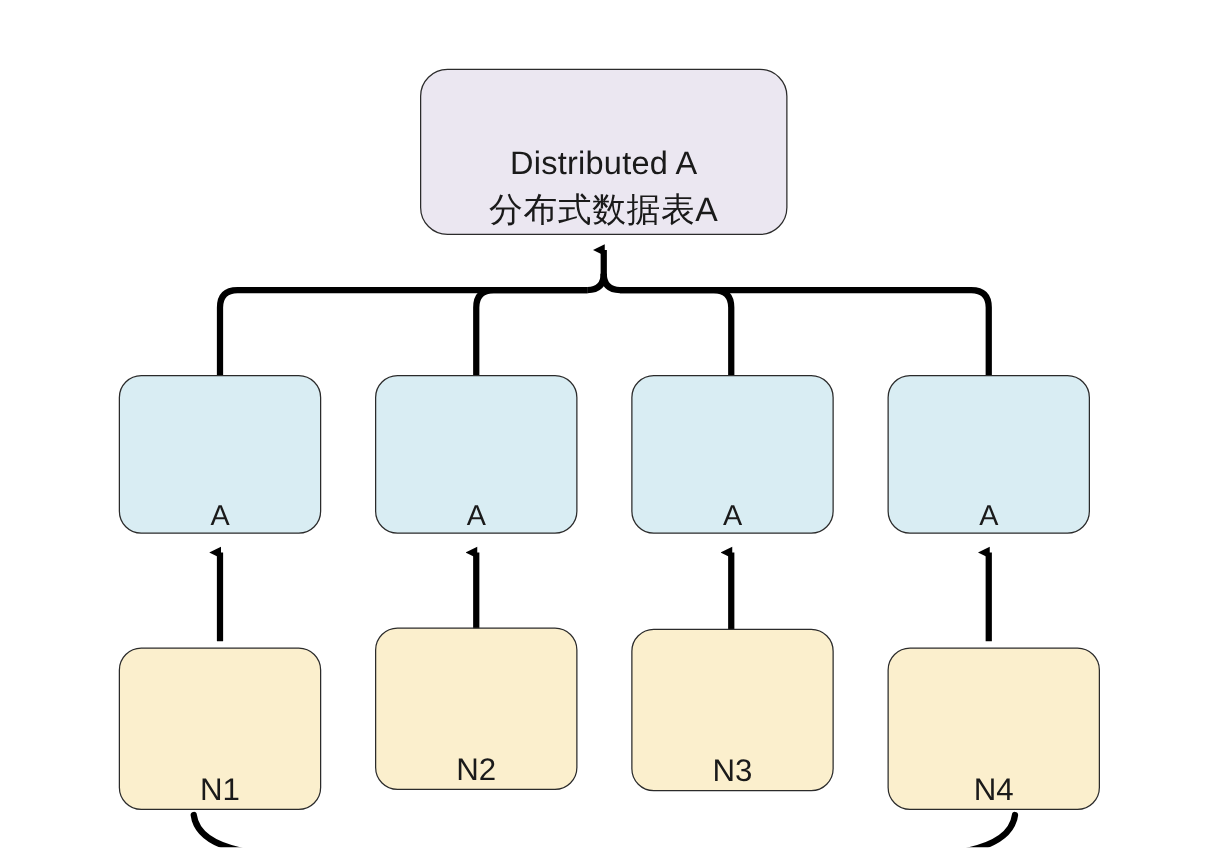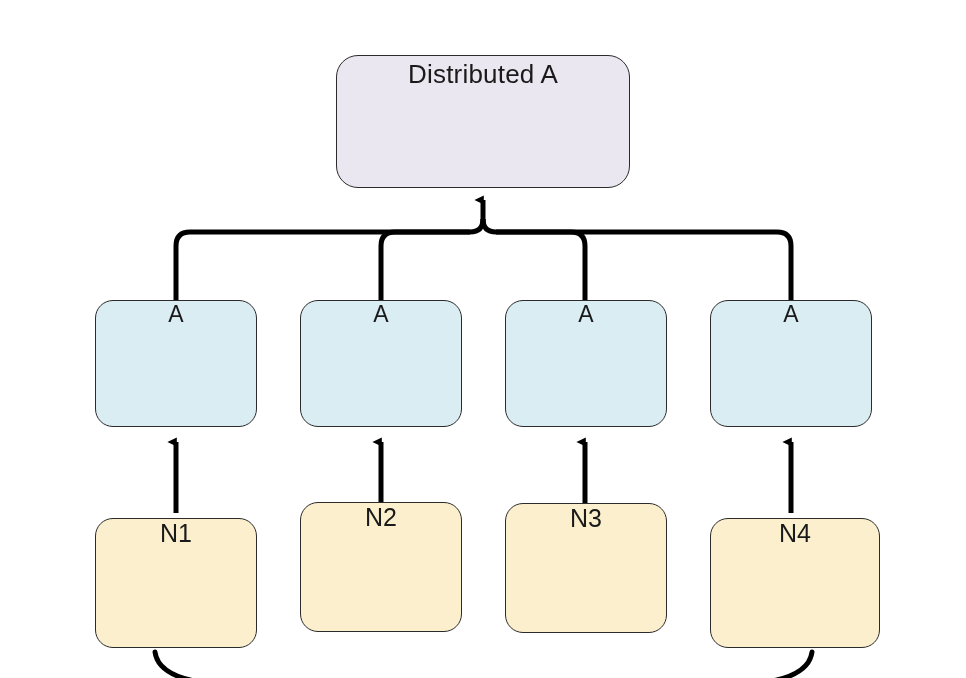--- a/index.html
+++ b/index.html
@@ -24,21 +24,21 @@
     width: 966px;
     height: 678px;
     pointer-events: none;
   }
   .node {
     position: absolute;
     box-sizing: border-box;
     display: flex;
     flex-direction: column;
     align-items: center;
-    justify-content: flex-start;
+    justify-content: flex-end;
     border: 1.6px solid #2b2b2b;
     border-radius: 18px;
     text-align: center;
     color: #1a1a1a;
     z-index: 2;
   }
   .node-root {
     border-radius: 22px;
     background: #ebe7f1;
     line-height: 1.42;
@@ -89,20 +89,21 @@
     <line x1="381" y1="513" x2="381" y2="442" stroke="#000000" stroke-width="5" marker-end="url(#arrowUp)"></line>
     <line x1="585" y1="513" x2="585" y2="442" stroke="#000000" stroke-width="5" marker-end="url(#arrowUp)"></line>
     <line x1="791" y1="513" x2="791" y2="442" stroke="#000000" stroke-width="5" marker-end="url(#arrowUp)"></line>
 
     <path d="M155,652 Q158,675 200,682" fill="none" stroke="#000000" stroke-width="5" stroke-linecap="round"></path>
     <path d="M812,652 Q809,675 767,682" fill="none" stroke="#000000" stroke-width="5" stroke-linecap="round"></path>
   </svg>
 
   <div class="node node-root" style="left:336px; top:55px; width:294px; height:133px;">
     <span class="node-label line-en">Distributed A</span>
+    <span class="node-label line-cn">分布式数据表A</span>
   </div>
 
   <div class="node node-shard" style="left:95px; top:300px; width:162px; height:127px;">
     <span class="node-label">A</span>
   </div>
   <div class="node node-shard" style="left:300px; top:300px; width:162px; height:127px;">
     <span class="node-label">A</span>
   </div>
   <div class="node node-shard" style="left:505px; top:300px; width:162px; height:127px;">
     <span class="node-label">A</span>

